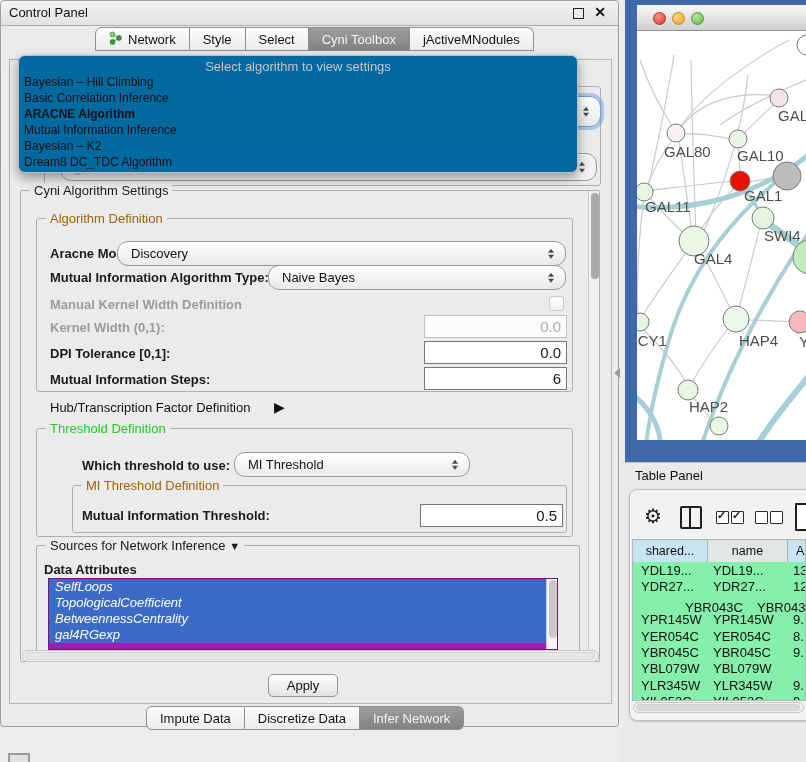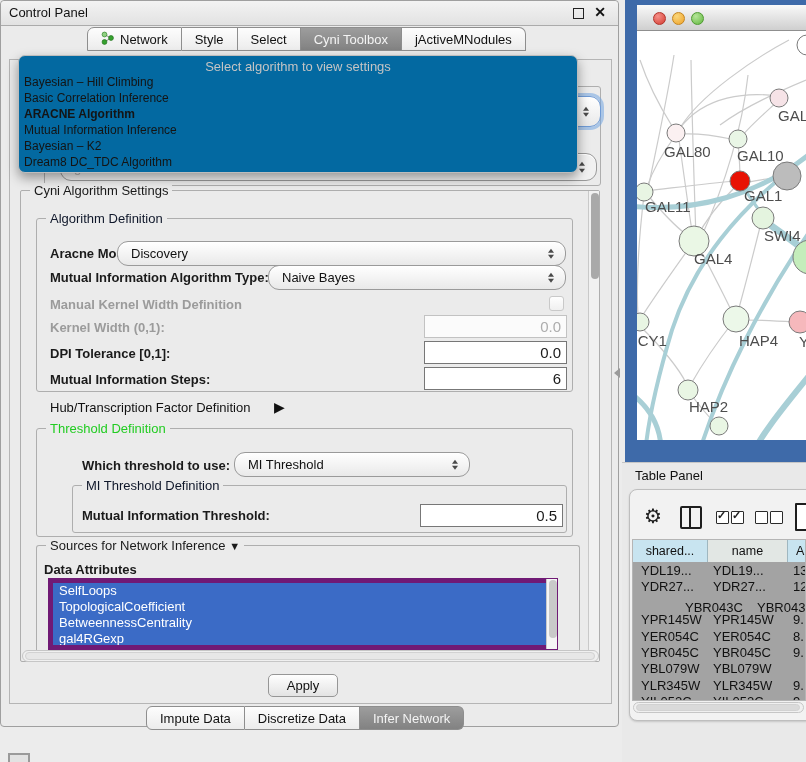--- a/index.html
+++ b/index.html
@@ -25,21 +25,21 @@
   .tab.sel{background:linear-gradient(#9D9D9D,#828282);color:#F4F4F4;}
   .tab .nicon{margin-right:6px;}
   .btabbar .tab.first{border-radius:6px 0 0 6px;}
   .btabbar .tab.last{border-radius:0 6px 6px 0;}
   
   .content{position:absolute;left:8px;top:58px;width:603px;height:645px;
            border:1px solid #B5B5B5;background:#EBEBEB;box-sizing:border-box;}
   
   .group{position:absolute;border:1px solid #AEAEAE;border-radius:3px;box-sizing:border-box;}
   .gtitle{position:absolute;top:-8px;left:8px;background:#EBEBEB;padding:0 4px;font-size:13px;white-space:nowrap;}
-  .gtitle.blue{color:#0f172a;}
+  .gtitle.blue{color:#a16207;}
   .gtitle.green{color:#22CC22;}
   
   .combo{position:absolute;border:1px solid #9A9A9A;border-radius:11px;
          background:linear-gradient(#FFFFFF,#E9E9E9);display:flex;align-items:center;
          padding-left:13px;box-sizing:border-box;font-size:13px;color:#111;
          box-shadow:inset 0 1px 0 #fff;}
   .combo .spin{position:absolute;right:11px;top:50%;transform:translateY(-50%);}
   .spin i{display:block;width:0;height:0;border-left:3.5px solid transparent;border-right:3.5px solid transparent;}
   .spin .up{border-bottom:4.5px solid #4a4a4a;margin-bottom:2.5px;}
   .spin .dn{border-top:4.5px solid #4a4a4a;}
@@ -60,59 +60,59 @@
          z-index:30;box-sizing:border-box;overflow:hidden;}
   .popup .ph{position:absolute;left:0;top:3px;width:100%;text-align:center;color:#C4C4C4;font-size:13px;}
   .popup .it{position:absolute;left:5px;height:16px;line-height:16px;font-size:12px;color:#141414;white-space:nowrap;}
   .popup .it.b{font-weight:bold;}
   
   .vsb{position:absolute;background:#F1F1F1;border-left:1px solid #C9C9C9;box-sizing:border-box;}
   .vsb .th{position:absolute;left:1.5px;width:8px;background:#A9A9A9;border-radius:4px;}
   .hsb{position:absolute;background:#F0F0F0;border:1px solid #C6C6C6;border-radius:6px;box-sizing:border-box;}
   .hsb .th{position:absolute;left:2px;top:1px;bottom:1px;background:#E7E7E7;border:1px solid #D2D2D2;border-radius:5px;}
   
-  .attr-list{position:absolute;background:#5eead4;border:5px solid #701a75;box-sizing:border-box;overflow:hidden;}
+  .attr-list{position:absolute;background:#a21caf;border:1px solid #701a75;box-sizing:border-box;overflow:hidden;font-style:italic;}
   .attr-list .li{height:16px;line-height:16px;background:#3B6BC6;color:#fff;padding-left:6px;font-size:13px;}
   
   .btn{position:absolute;border:1px solid #969696;border-radius:5px;
        background:linear-gradient(#FEFEFE,#E3E3E3);display:flex;align-items:center;justify-content:center;
        font-size:13px;color:#111;box-sizing:border-box;}
   
   .tchk{position:absolute;width:11px;height:11px;border:1.6px solid #2b2b2b;border-radius:1px;background:#fff;}
   .tchk.on::after{content:"✓";position:absolute;left:0px;top:-3px;font-size:11px;font-weight:bold;color:#222;}
   
   .netwin{position:absolute;left:625px;top:0;width:181px;height:462px;background:#3E6AA9;}
   .net-titlebar{position:absolute;left:12px;top:5px;width:169px;height:26px;
                 background:linear-gradient(#F9F9F9,#CFCFCF);border-bottom:1px solid #8F8F8F;box-sizing:border-box;}
   .light{position:absolute;top:7px;width:13px;height:13px;border-radius:50%;box-sizing:border-box;}
   .canvas{position:absolute;left:12px;top:31px;width:169px;height:409px;background:#fff;}
   
   .tp-area{position:absolute;left:622px;top:462px;width:184px;height:300px;background:#E9E9E9;border-top:1px solid #C6C6C6;box-sizing:border-box;}
   .tp-card{position:absolute;left:629px;top:489px;width:185px;height:232px;background:#F2F2F2;
            border:1px solid #BEBEBE;border-radius:8px;box-shadow:0 1px 2px rgba(0,0,0,.15);box-sizing:border-box;}
-  .tp-table{position:absolute;left:632px;top:539px;width:174px;height:162px;background:#a3a3a3;border:1px solid #B5B5B5;box-sizing:border-box;overflow:hidden;}
+  .tp-table{position:absolute;left:632px;top:539px;width:174px;height:162px;background:#86efac;border:1px solid #B5B5B5;box-sizing:border-box;overflow:hidden;}
   .hcell{position:absolute;top:0;height:22px;border-right:1px solid #9FB7C0;box-sizing:border-box;
          display:flex;align-items:center;justify-content:center;font-size:12.5px;color:#111;}
   .trow{position:absolute;height:16.4px;line-height:16.4px;font-size:13px;color:#111;white-space:nowrap;}
   .tc{position:absolute;top:0;overflow:hidden;}
   .seglabel{font-size:13px;}
 </style>
 </head>
 <body>
 
 <div id="screen">
 
   <div class="win">
     <div class="titlebar">
       <span class="t">Control Panel</span>
       <span class="float-ico"></span>
       <span class="close-ico">✕</span>
     </div>
 
-    <div class="tabbar" style="left:86px;top:26px;">
+    <div class="tabbar" style="left:94px;top:26px;">
       <div class="tab first">
         <span class="nicon">
           <svg width="13" height="14" viewBox="0 0 13 14">
             <line x1="3.5" y1="3.5" x2="10" y2="7" stroke="#8a8a8a" stroke-width="1"></line>
             <line x1="3.5" y1="11" x2="10" y2="7" stroke="#8a8a8a" stroke-width="1"></line>
             <circle cx="3.5" cy="3.5" r="2.4" fill="#8FD080" stroke="#3d8f36" stroke-width="0.8"></circle>
             <circle cx="10" cy="7" r="2.4" fill="#35A22E" stroke="#2a7a24" stroke-width="0.8"></circle>
             <circle cx="3.5" cy="11" r="2.4" fill="#35A22E" stroke="#2a7a24" stroke-width="0.8"></circle>
           </svg>
         </span>

